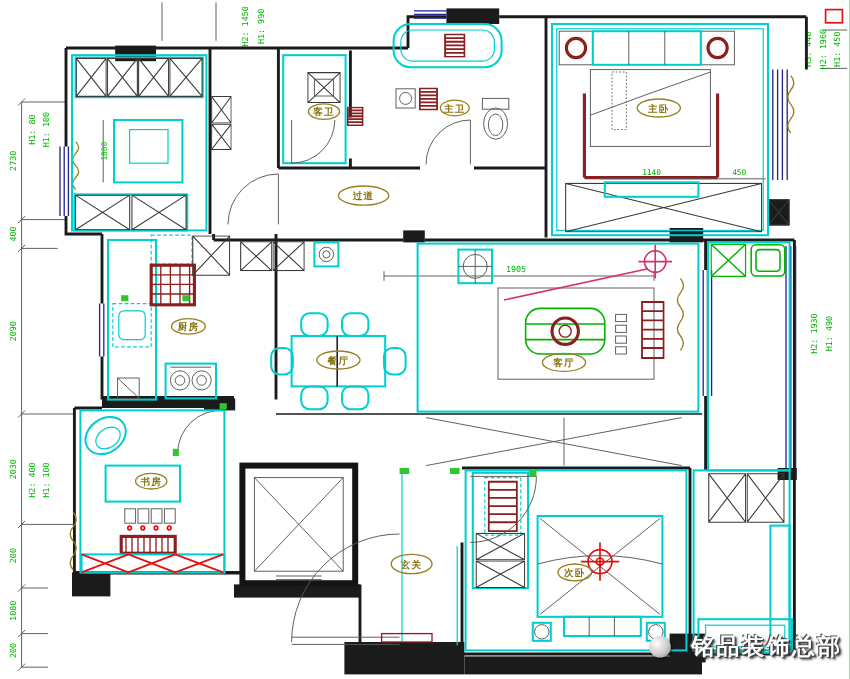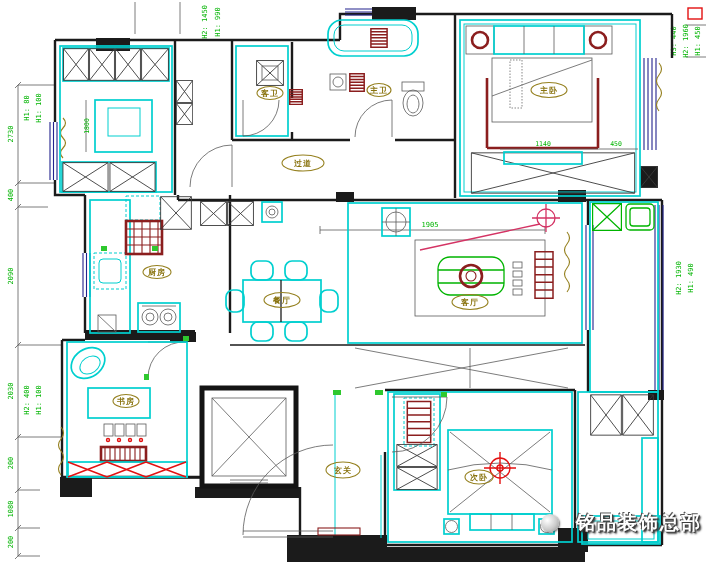--- a/index.html
+++ b/index.html
@@ -22,21 +22,21 @@
   .ol {stroke:#95801f;fill:none;stroke-width:1.1;}
   .olt{fill:#8a7410;font:bold 8px "DejaVu Sans",sans-serif;text-anchor:middle;letter-spacing:1px;}
   .nv {stroke:#23238e;fill:none;stroke-width:1.1;}
   .rd {stroke:#e31111;fill:none;stroke-width:1.4;}
   .pk {stroke:#d43364;fill:none;stroke-width:1.3;}
   .tn {stroke:#5a5a5a;fill:none;stroke-width:0.8;}
   .xbk{stroke:#3a3a3a;fill:none;stroke-width:0.9;}
   .xgn{stroke:#00b400;fill:none;stroke-width:1.2;}
   .dot{stroke:#555;fill:none;stroke-width:0.7;stroke-dasharray:1.5 1.5;}
   
-  .watermark{position:absolute;right:6px;bottom:30px;display:flex;align-items:center;gap:17px;
+  .watermark{position:absolute;right:6px;bottom:14px;display:flex;align-items:center;gap:17px;
              pointer-events:none;}
   .wm-logo{width:18px;height:18px;border-radius:50%;
            background:radial-gradient(circle at 35% 35%, #ffffff 0%, #cccccc 55%, #8a8a8a 100%);
            box-shadow:1px 1px 2px rgba(0,0,0,.55);display:inline-block;}
   .wm-text{font:bold 19px "DejaVu Sans",sans-serif;color:#ffffff;letter-spacing:2px;
            text-shadow:1px 1px 0 #3c3c3c,2px 2px 2px #2a2a2a,-1px -1px 0 #555;}
 </style>
 </head>
 <body>
 

